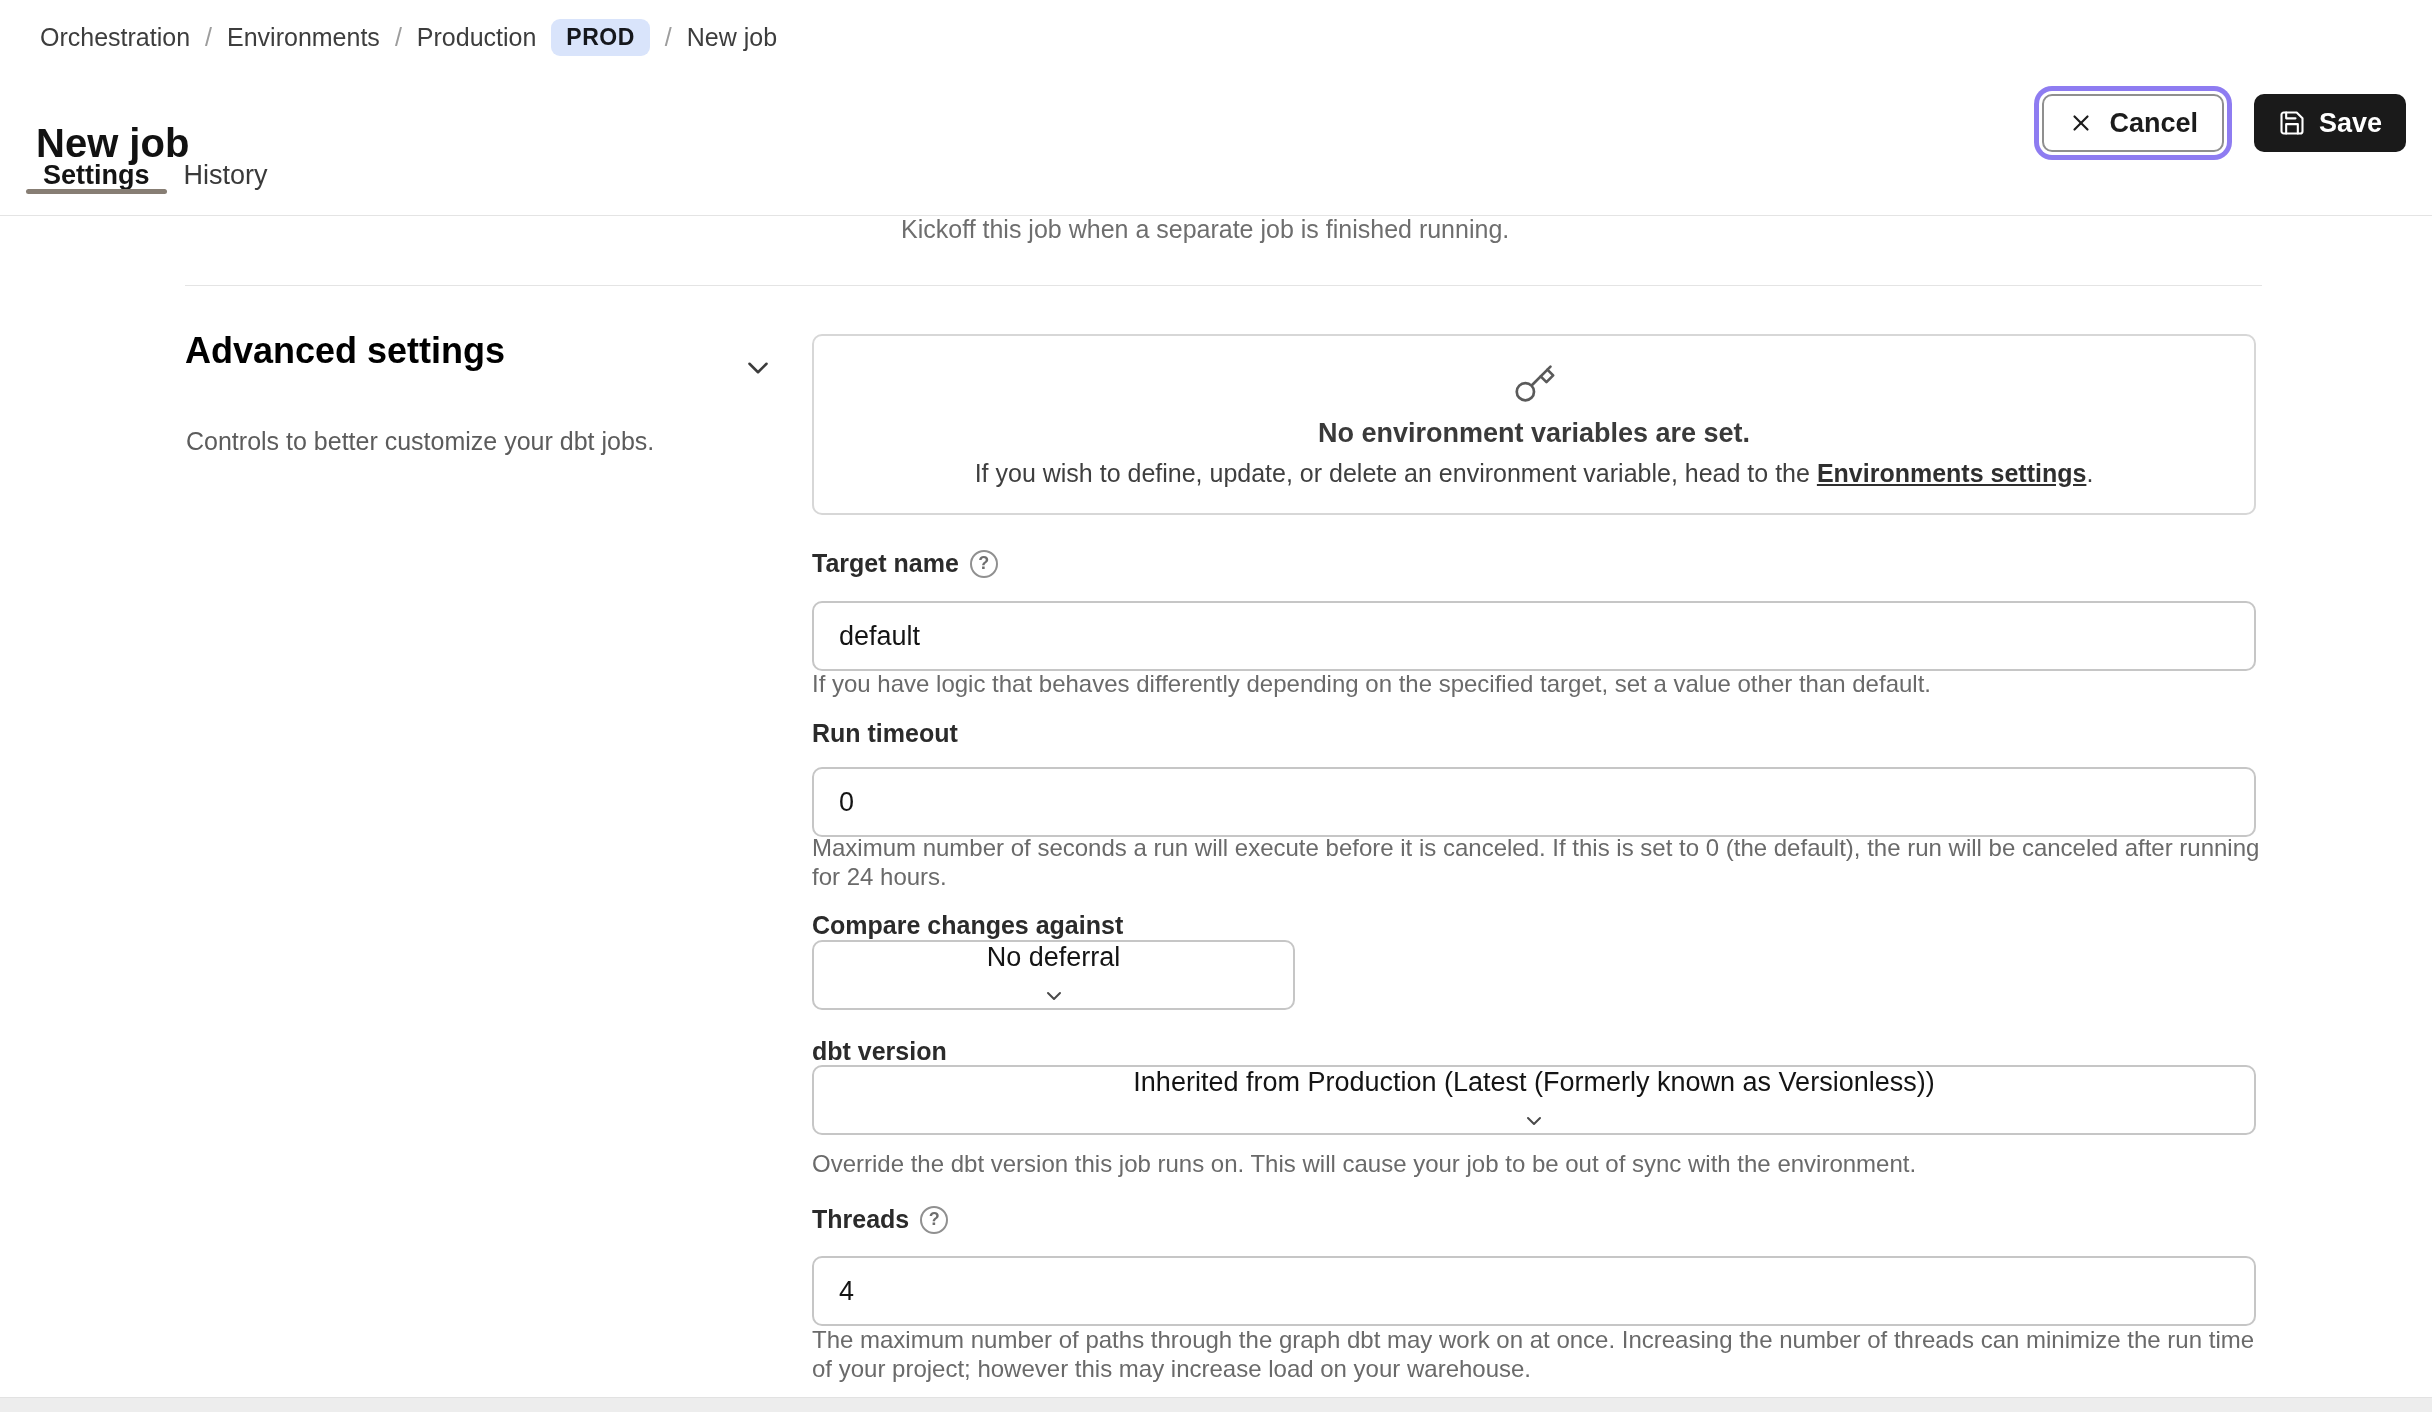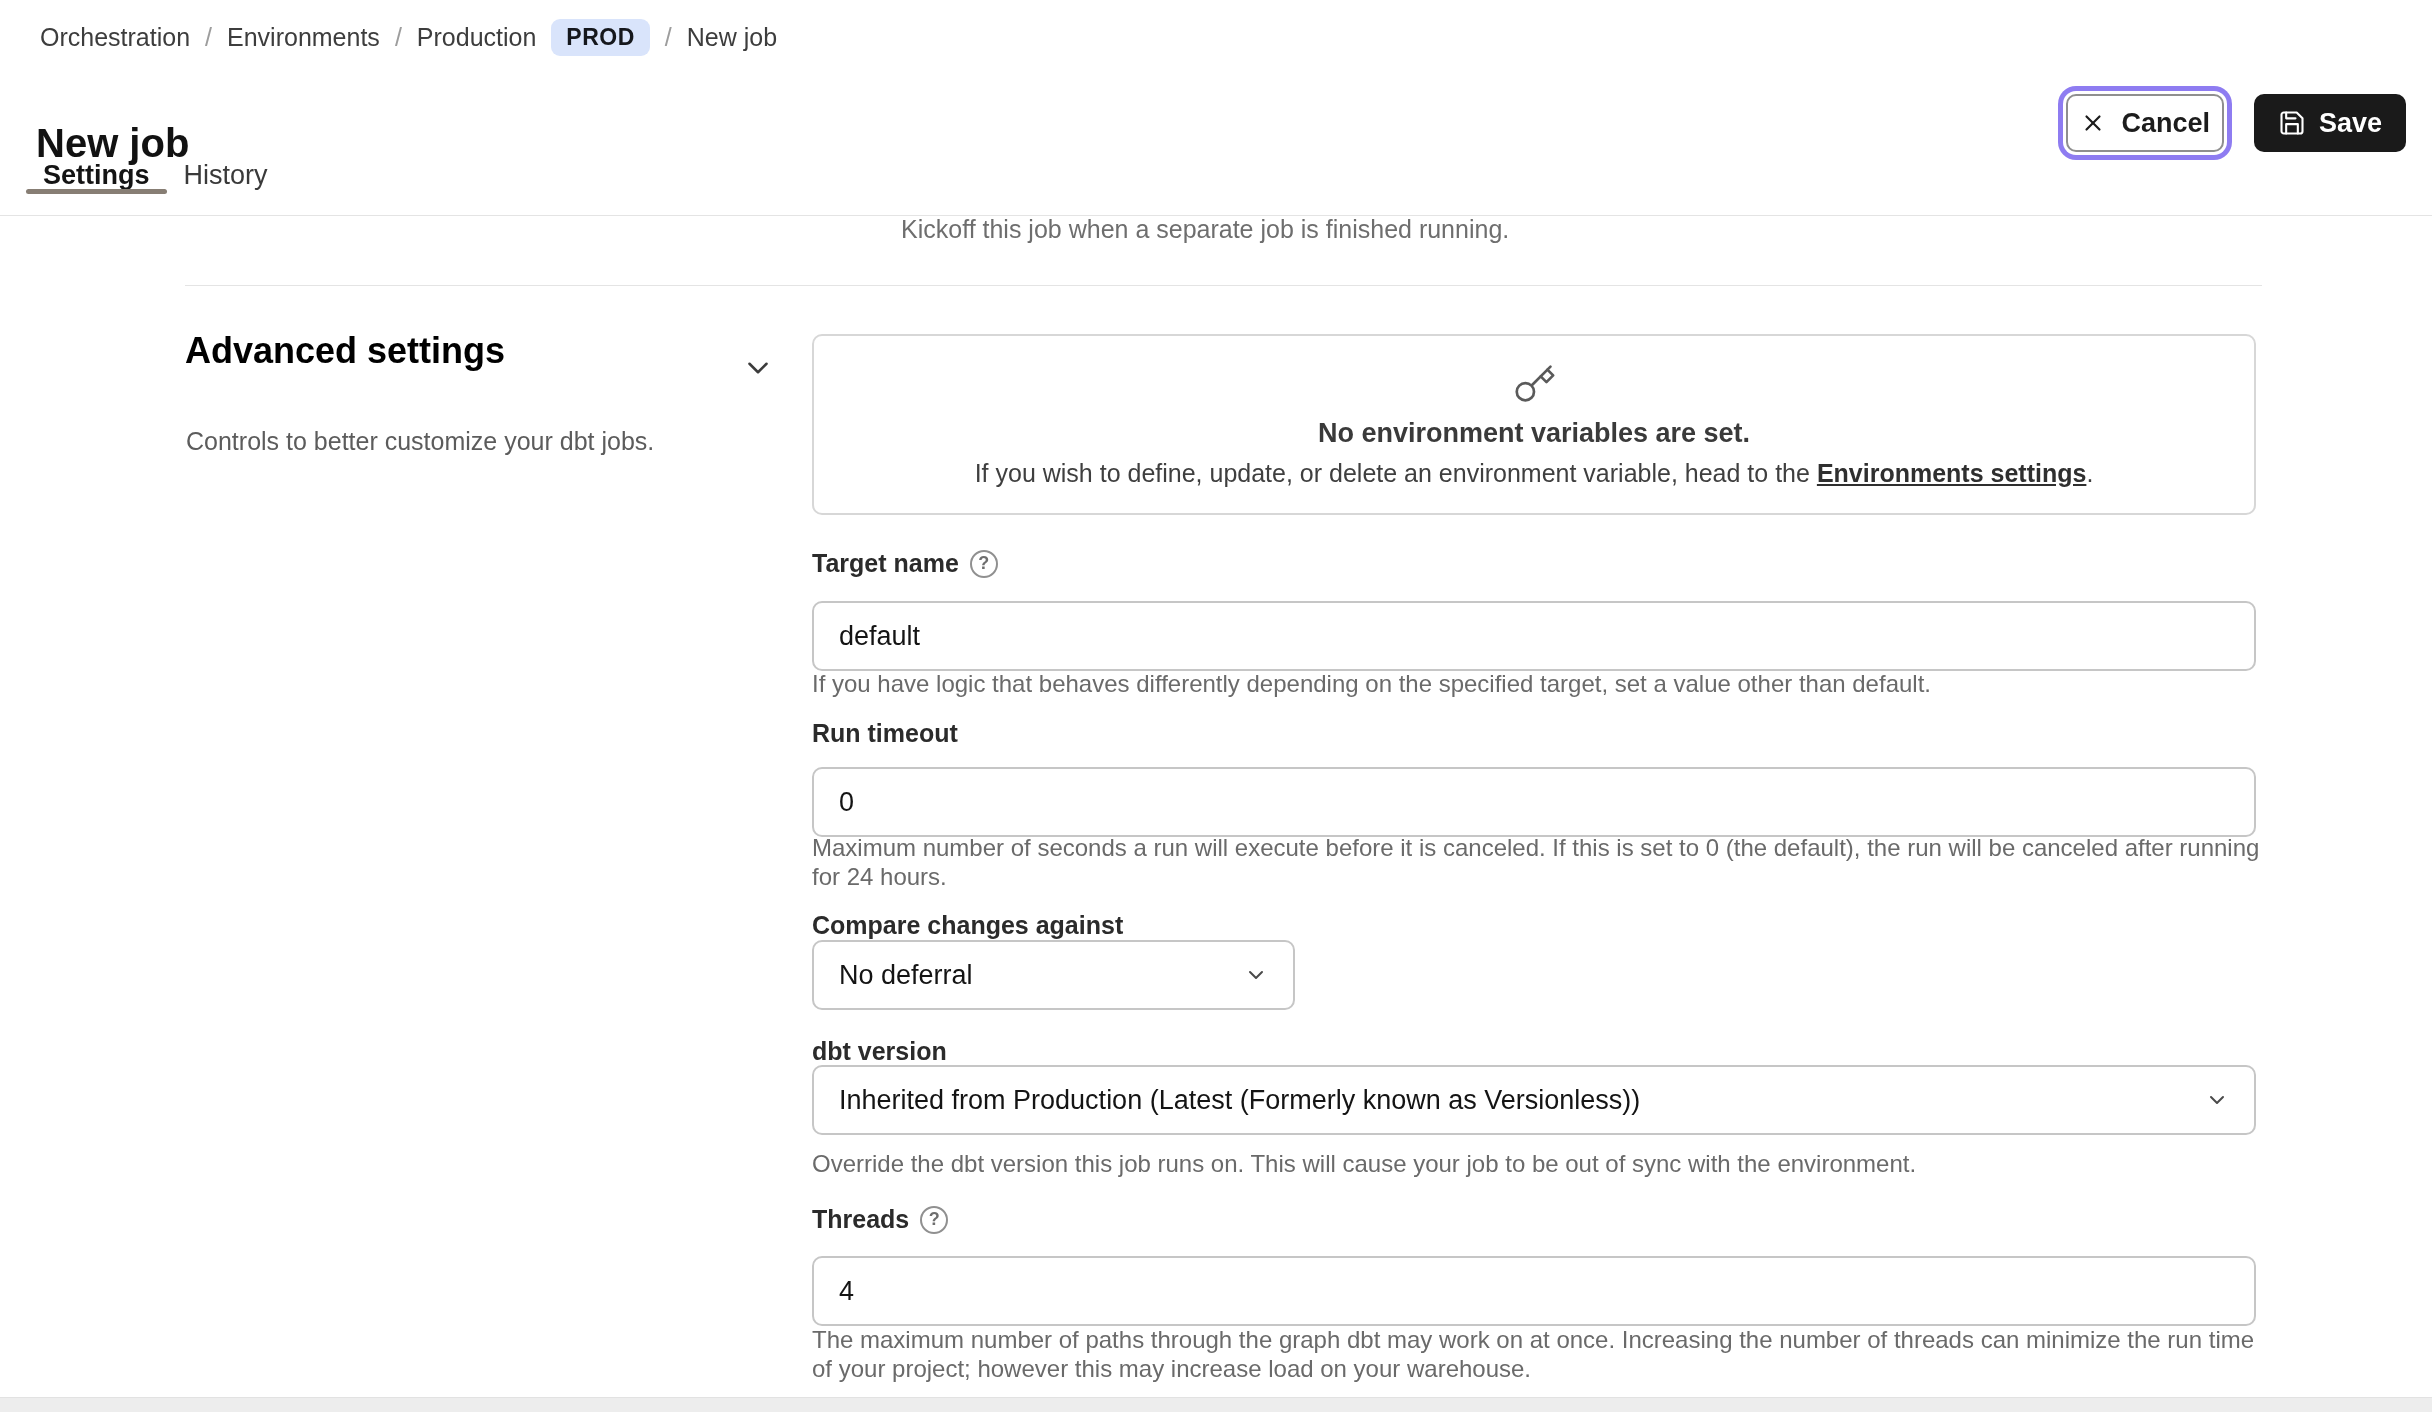--- a/index.html
+++ b/index.html
@@ -46,21 +46,21 @@
   .btn {
     display: inline-flex; align-items: center;
     height: 58px; border-radius: 10px;
     font-size: 27px; font-weight: 600;
     font-family: "Liberation Sans", sans-serif;
     cursor: pointer;
   }
   .btn-cancel {
     background: #fff; color: #1c1c1c;
     border: 2px solid #8f8f8f;
-    padding: 0 12px; gap: 15px;
+    padding: 0 24px; gap: 15px;
     box-shadow: 0 0 0 3px #ffffff, 0 0 0 8px #8e7cf1;
     margin: 8px;
   }
   .btn-save {
     background: #1a1a1a; color: #ffffff;
     border: none; padding: 0 24px; gap: 13px;
   }
 
   
   .tabs {
@@ -147,21 +147,21 @@
   }
   .helper {
     position: absolute; left: 812px; width: 1452px;
     font-size: 24px; color: #6a6a6a; line-height: 29px;
   }
   .select {
     position: absolute; left: 812px; height: 70px;
     border: 2px solid #c6c6c6; border-radius: 10px;
     display: flex; align-items: center; justify-content: space-between;
     padding: 0 25px; font-size: 27px; color: #141414;
-    background: #fff; cursor: pointer;
+    background: #fff; cursor: pointer; flex-direction: column;
   }
   .select .sel-text { font-weight: 400; }
 
   .bottom-band {
     position: absolute; left: 0; right: 0; bottom: 0; height: 15px;
     background: #ededed; border-top: 1px solid #e2e2e2;
   }
 
   svg { display: block; }
 </style>

